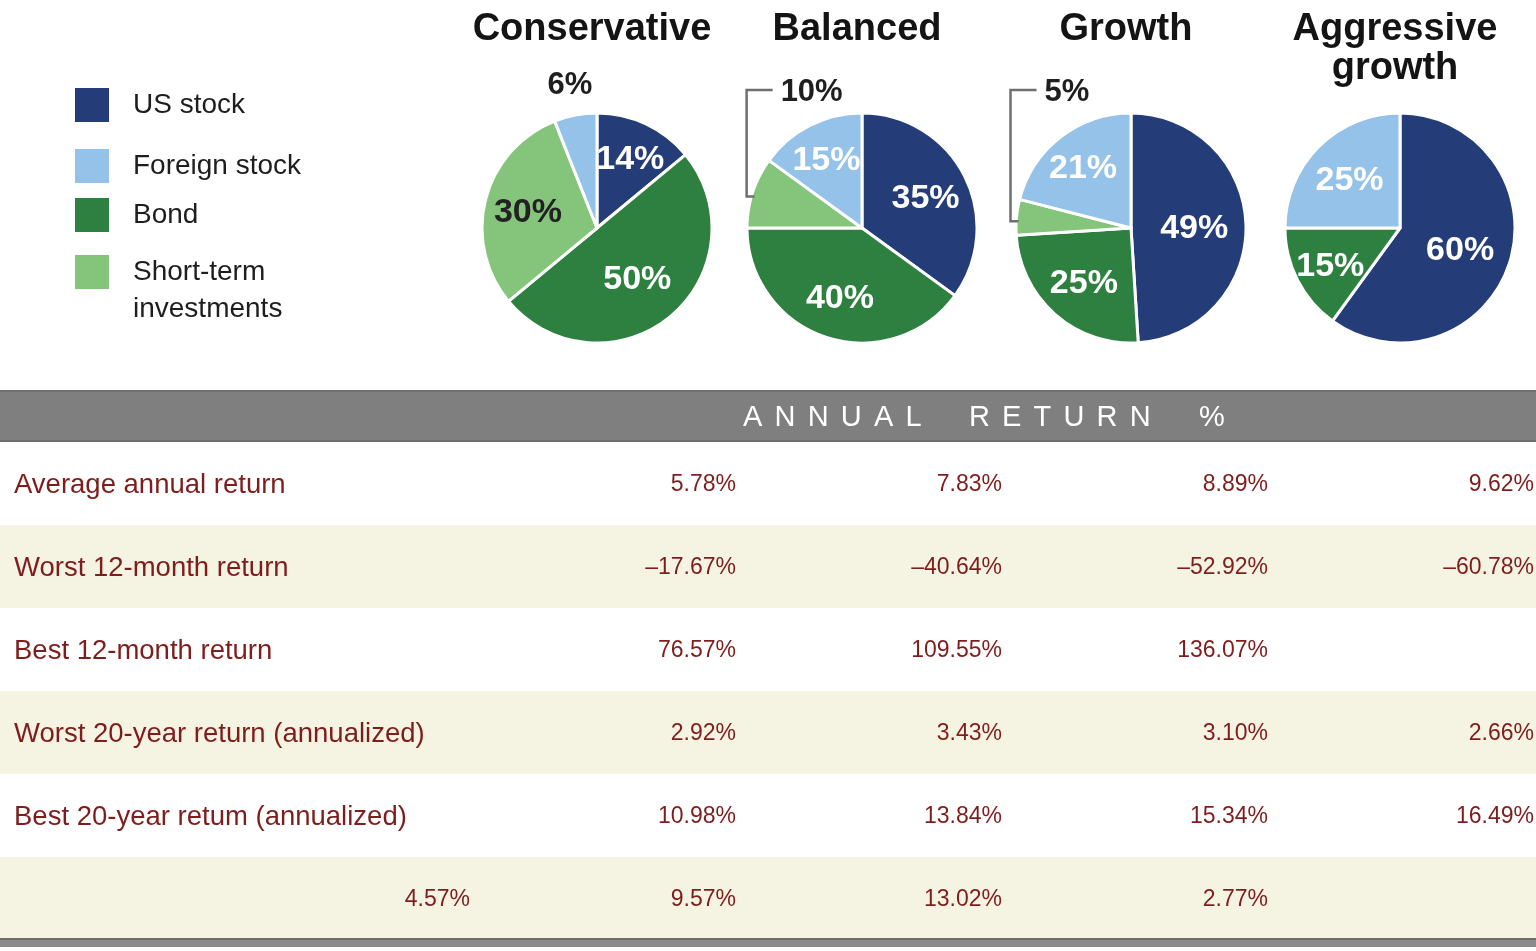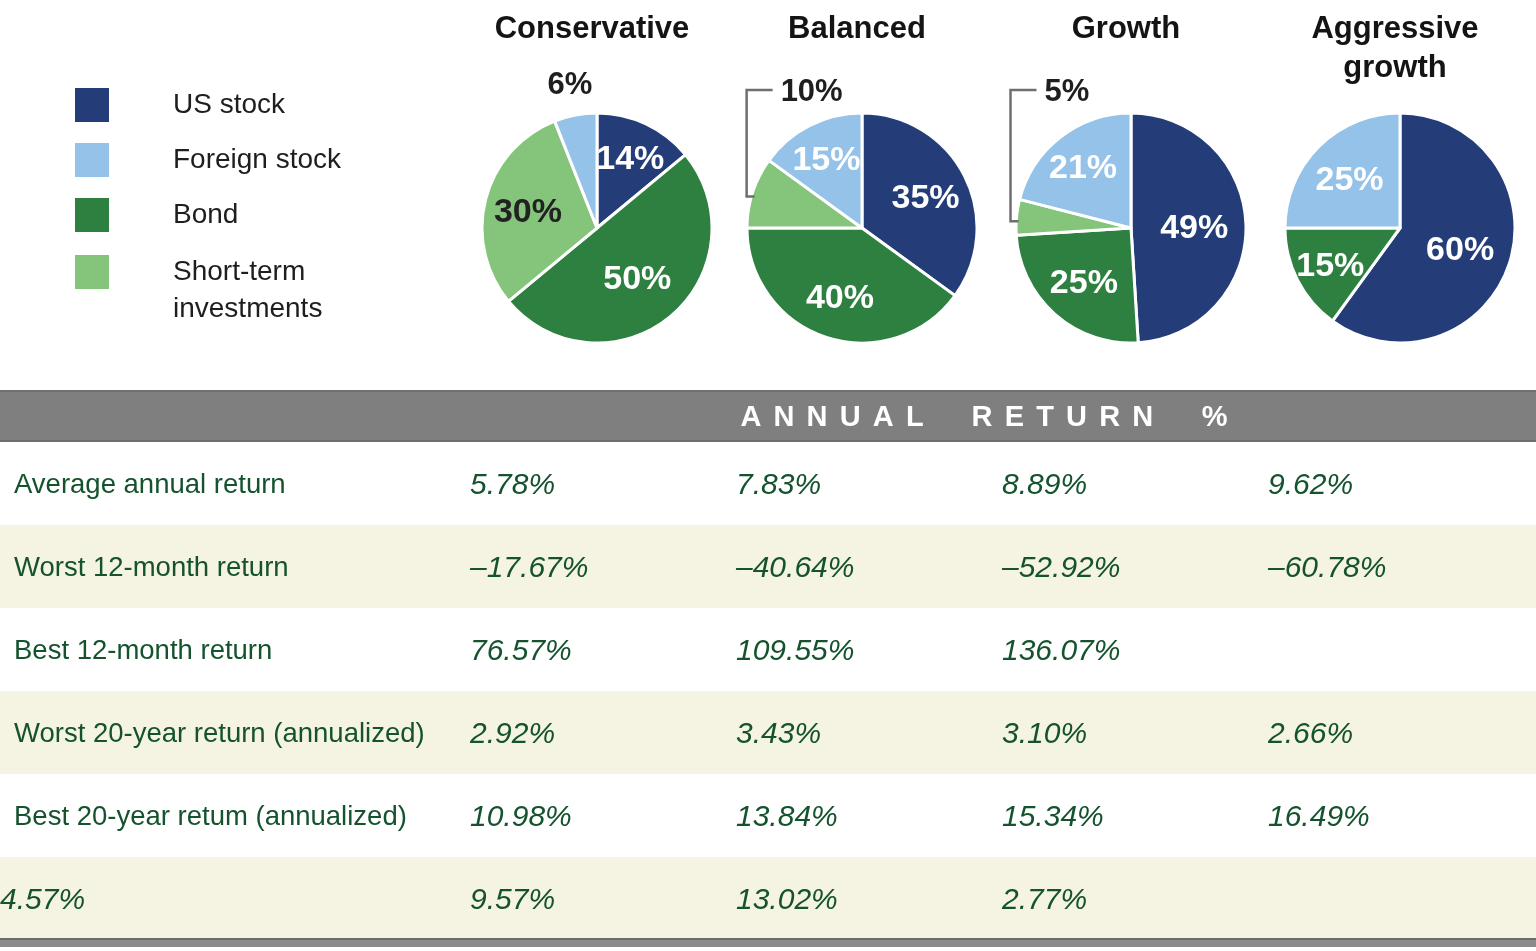--- a/index.html
+++ b/index.html
@@ -3,67 +3,67 @@
 <meta charset="utf-8">
 <style>
   html, body { margin:0; padding:0; background:#ffffff; }
   #stage {
     position:relative; width:1536px; height:951px; background:#ffffff;
     font-family:"Liberation Sans", sans-serif; overflow:hidden;
   }
 
   
   .legend { position:absolute; left:75px; top:88px; width:280px; }
-  .legend-item { position:absolute; left:0; display:flex; align-items:flex-start;gap:40px; }
+  .legend-item { position:absolute; left:0; display:flex; align-items:flex-start; }
   .legend-swatch { width:34px; height:34px; margin-right:24px; flex:0 0 auto; }
   .legend-label { font-size:28px; color:#1e1e1e; line-height:37px; max-width:205px; margin-top:-3px; }
 
   
   .pie-wrap { position:absolute; top:0; width:300px; height:385px; }
   .pie-title {
     position:absolute; top:8px; left:0; width:300px; text-align:center;
-    font-size:31px; font-weight:bold; color:#141414; line-height:39px; white-space:pre-line;
+    font-size:38px; font-weight:bold; color:#141414; line-height:39px; white-space:pre-line;
   }
   svg.pie { position:absolute; left:0; top:68px; }
   svg.pie text { font-family:"Liberation Sans", sans-serif; font-weight:bold; }
 
   
   .table { position:absolute; left:0; top:390px; width:1536px; }
   .thead {
     position:relative; height:48px; background:#7f7f7f;
     border-top:2px solid #707070; border-bottom:2px solid #6d6d6d;
   }
   .thead-text {
     position:absolute; left:445px; width:1090px; text-align:center;
-    line-height:48px; color:#ffffff; font-size:29px; font-weight:bold;
+    line-height:48px; color:#ffffff; font-size:29px; font-weight:normal;
     letter-spacing:0.42em; word-spacing:0.55em; white-space:nowrap;
   }
   .row {
     display:grid; grid-template-columns:470px 266px 266px 266px 266px;
-    height:83px; align-items:center; color:#14532d;
+    height:83px; align-items:center; color:#7f1d1d;
   }
   .row.alt { background:#f5f3e1; }
   .row .lbl { padding-left:14px; font-size:27.5px; }
-  .row .val { text-align:left; font-size:30px;font-style:italic; }
+  .row .val { text-align:right; font-size:23px; }
 
   .bottom-bar {
     position:absolute; left:0; top:938px; width:1536px; height:9px;
     background:#8a8a8a; border-top:2px solid #6c6c6c; box-sizing:border-box;
   }
 </style>
 </head>
 <body>
 
 <div id="stage">
   <div class="legend" id="legend">
       <div class="legend-item" style="top: 0px;">
         <span class="legend-swatch" style="background: rgb(36, 60, 120);"></span>
         <span class="legend-label">US stock</span>
       </div>
-      <div class="legend-item" style="top: 55px; align-items: center;">
+      <div class="legend-item" style="top: 61px; align-items: center;">
         <span class="legend-swatch" style="background: rgb(148, 194, 232);"></span>
         <span class="legend-label">Foreign stock</span>
       </div>
       <div class="legend-item" style="top: 110px;">
         <span class="legend-swatch" style="background: rgb(46, 128, 64);"></span>
         <span class="legend-label">Bond</span>
       </div>
       <div class="legend-item" style="top: 167px;">
         <span class="legend-swatch" style="background: rgb(133, 197, 123);"></span>
         <span class="legend-label">Short-term investments</span>

